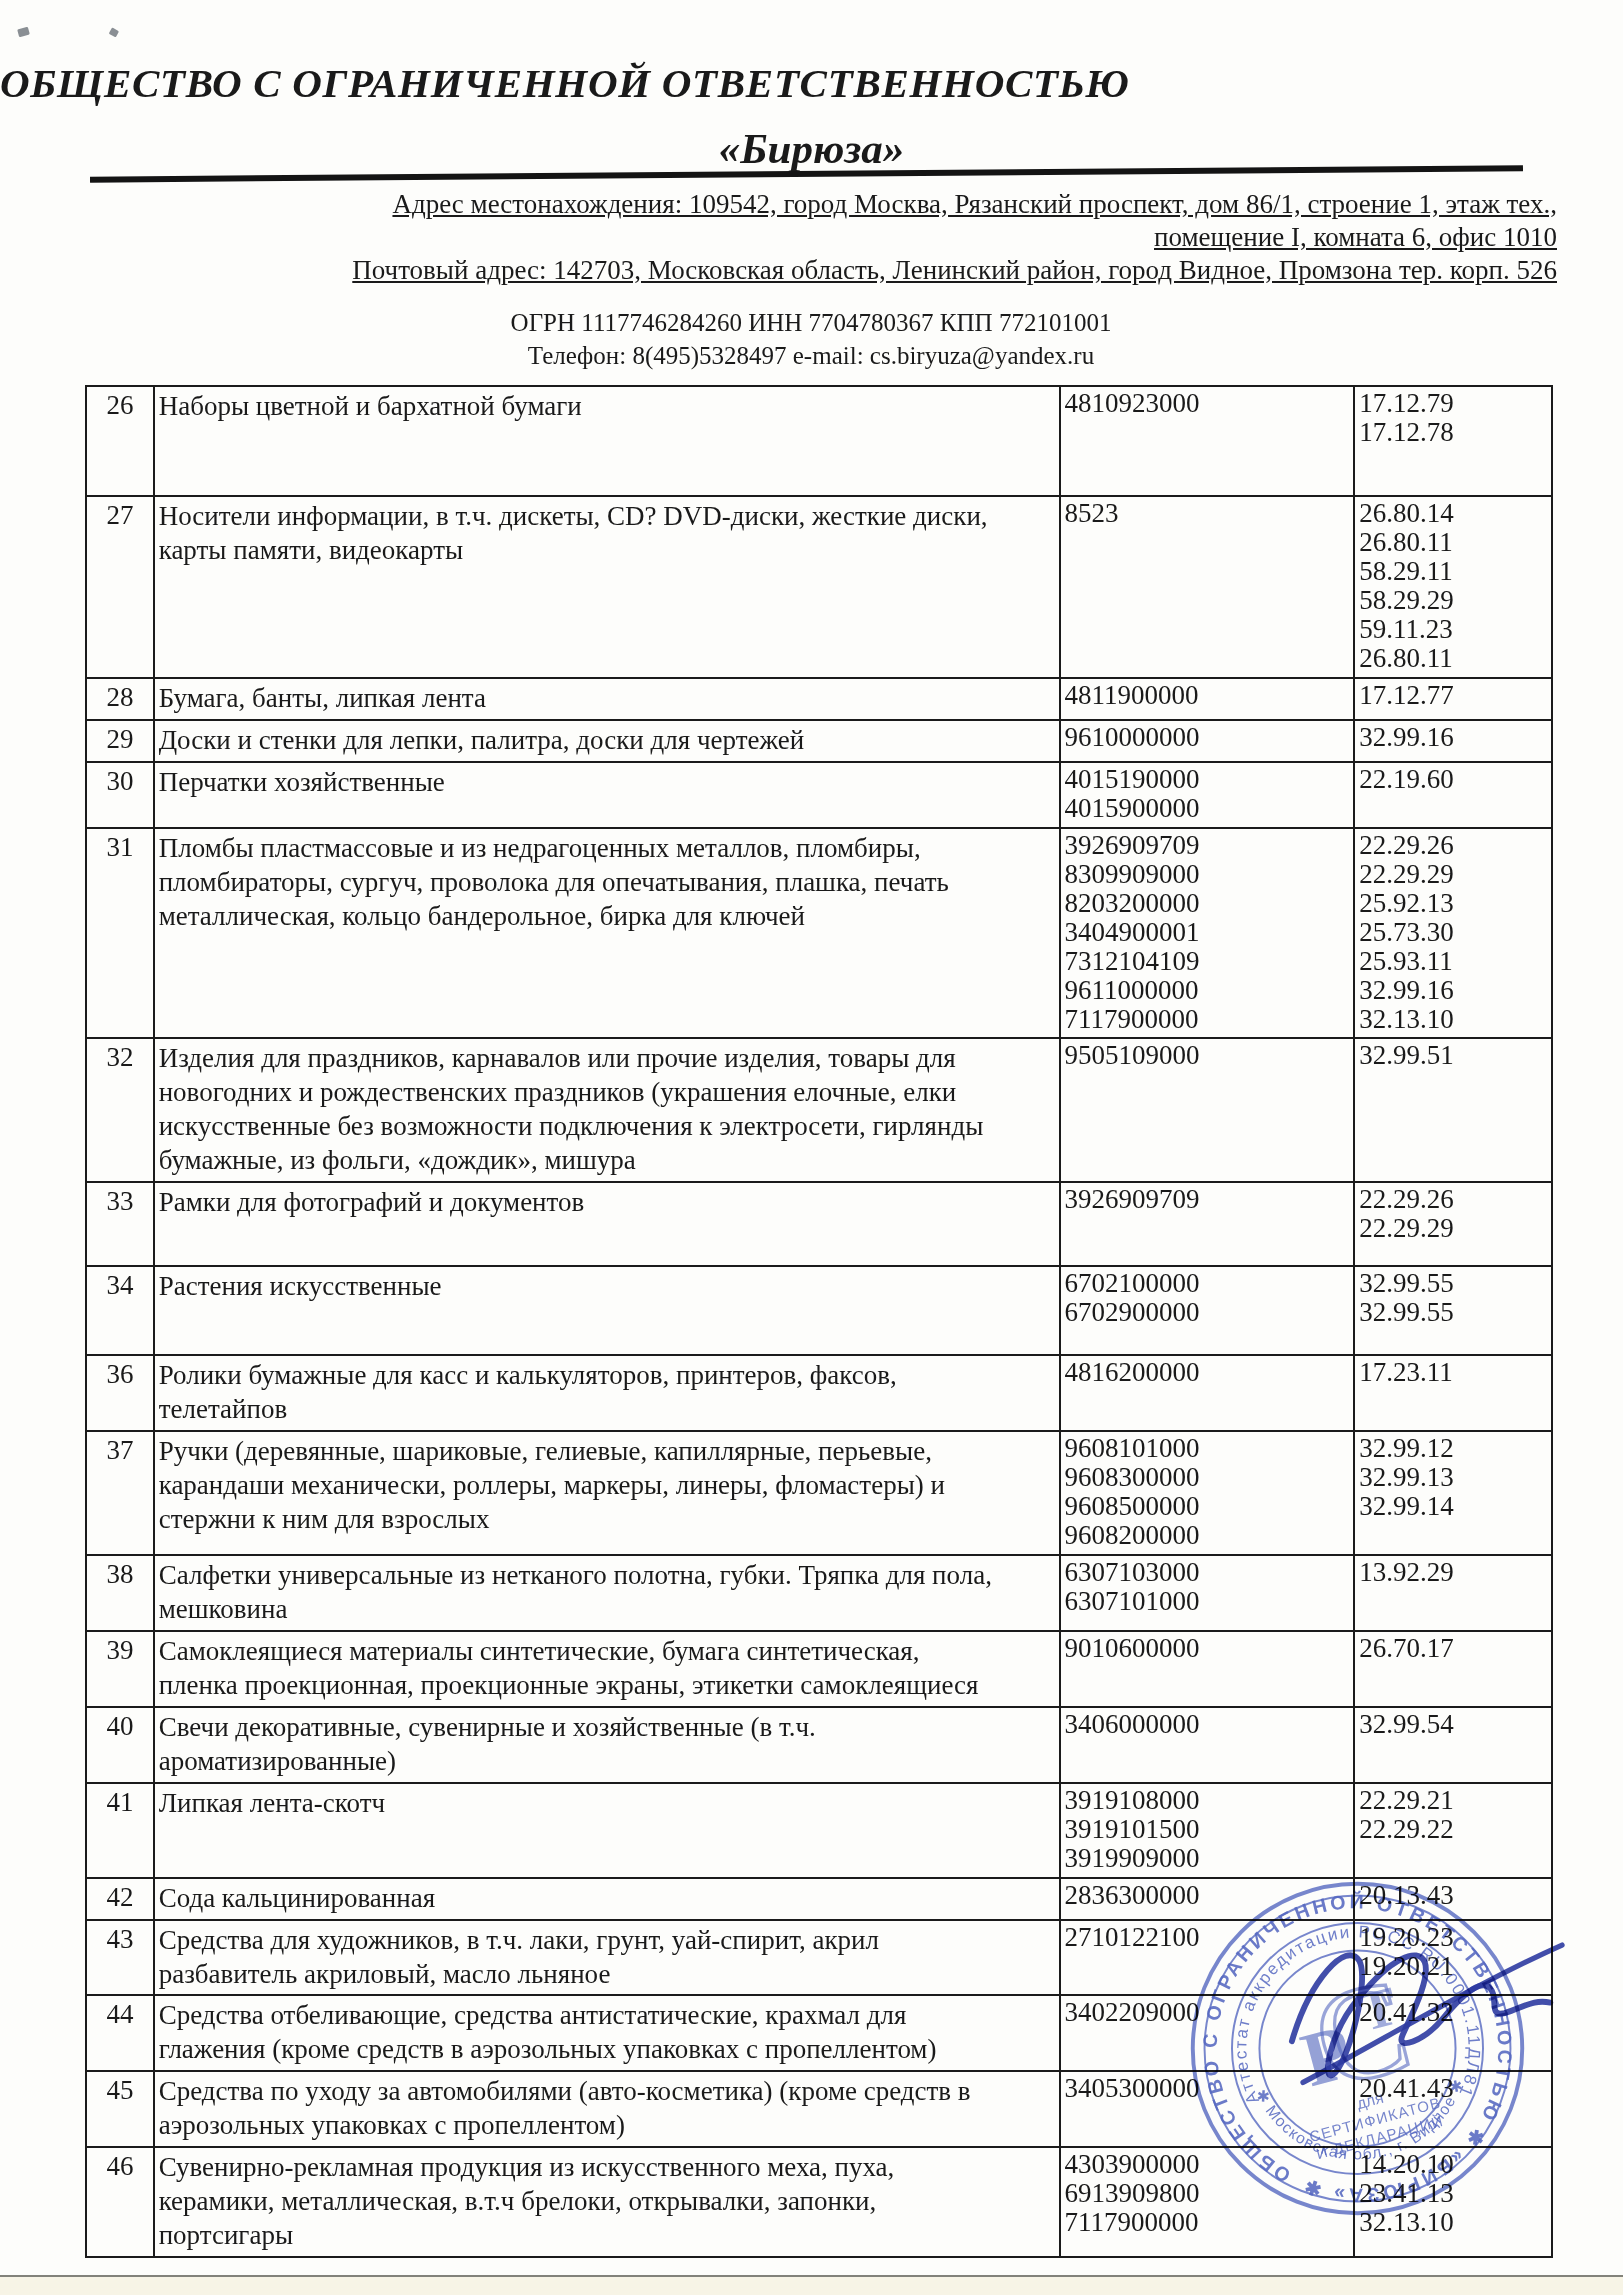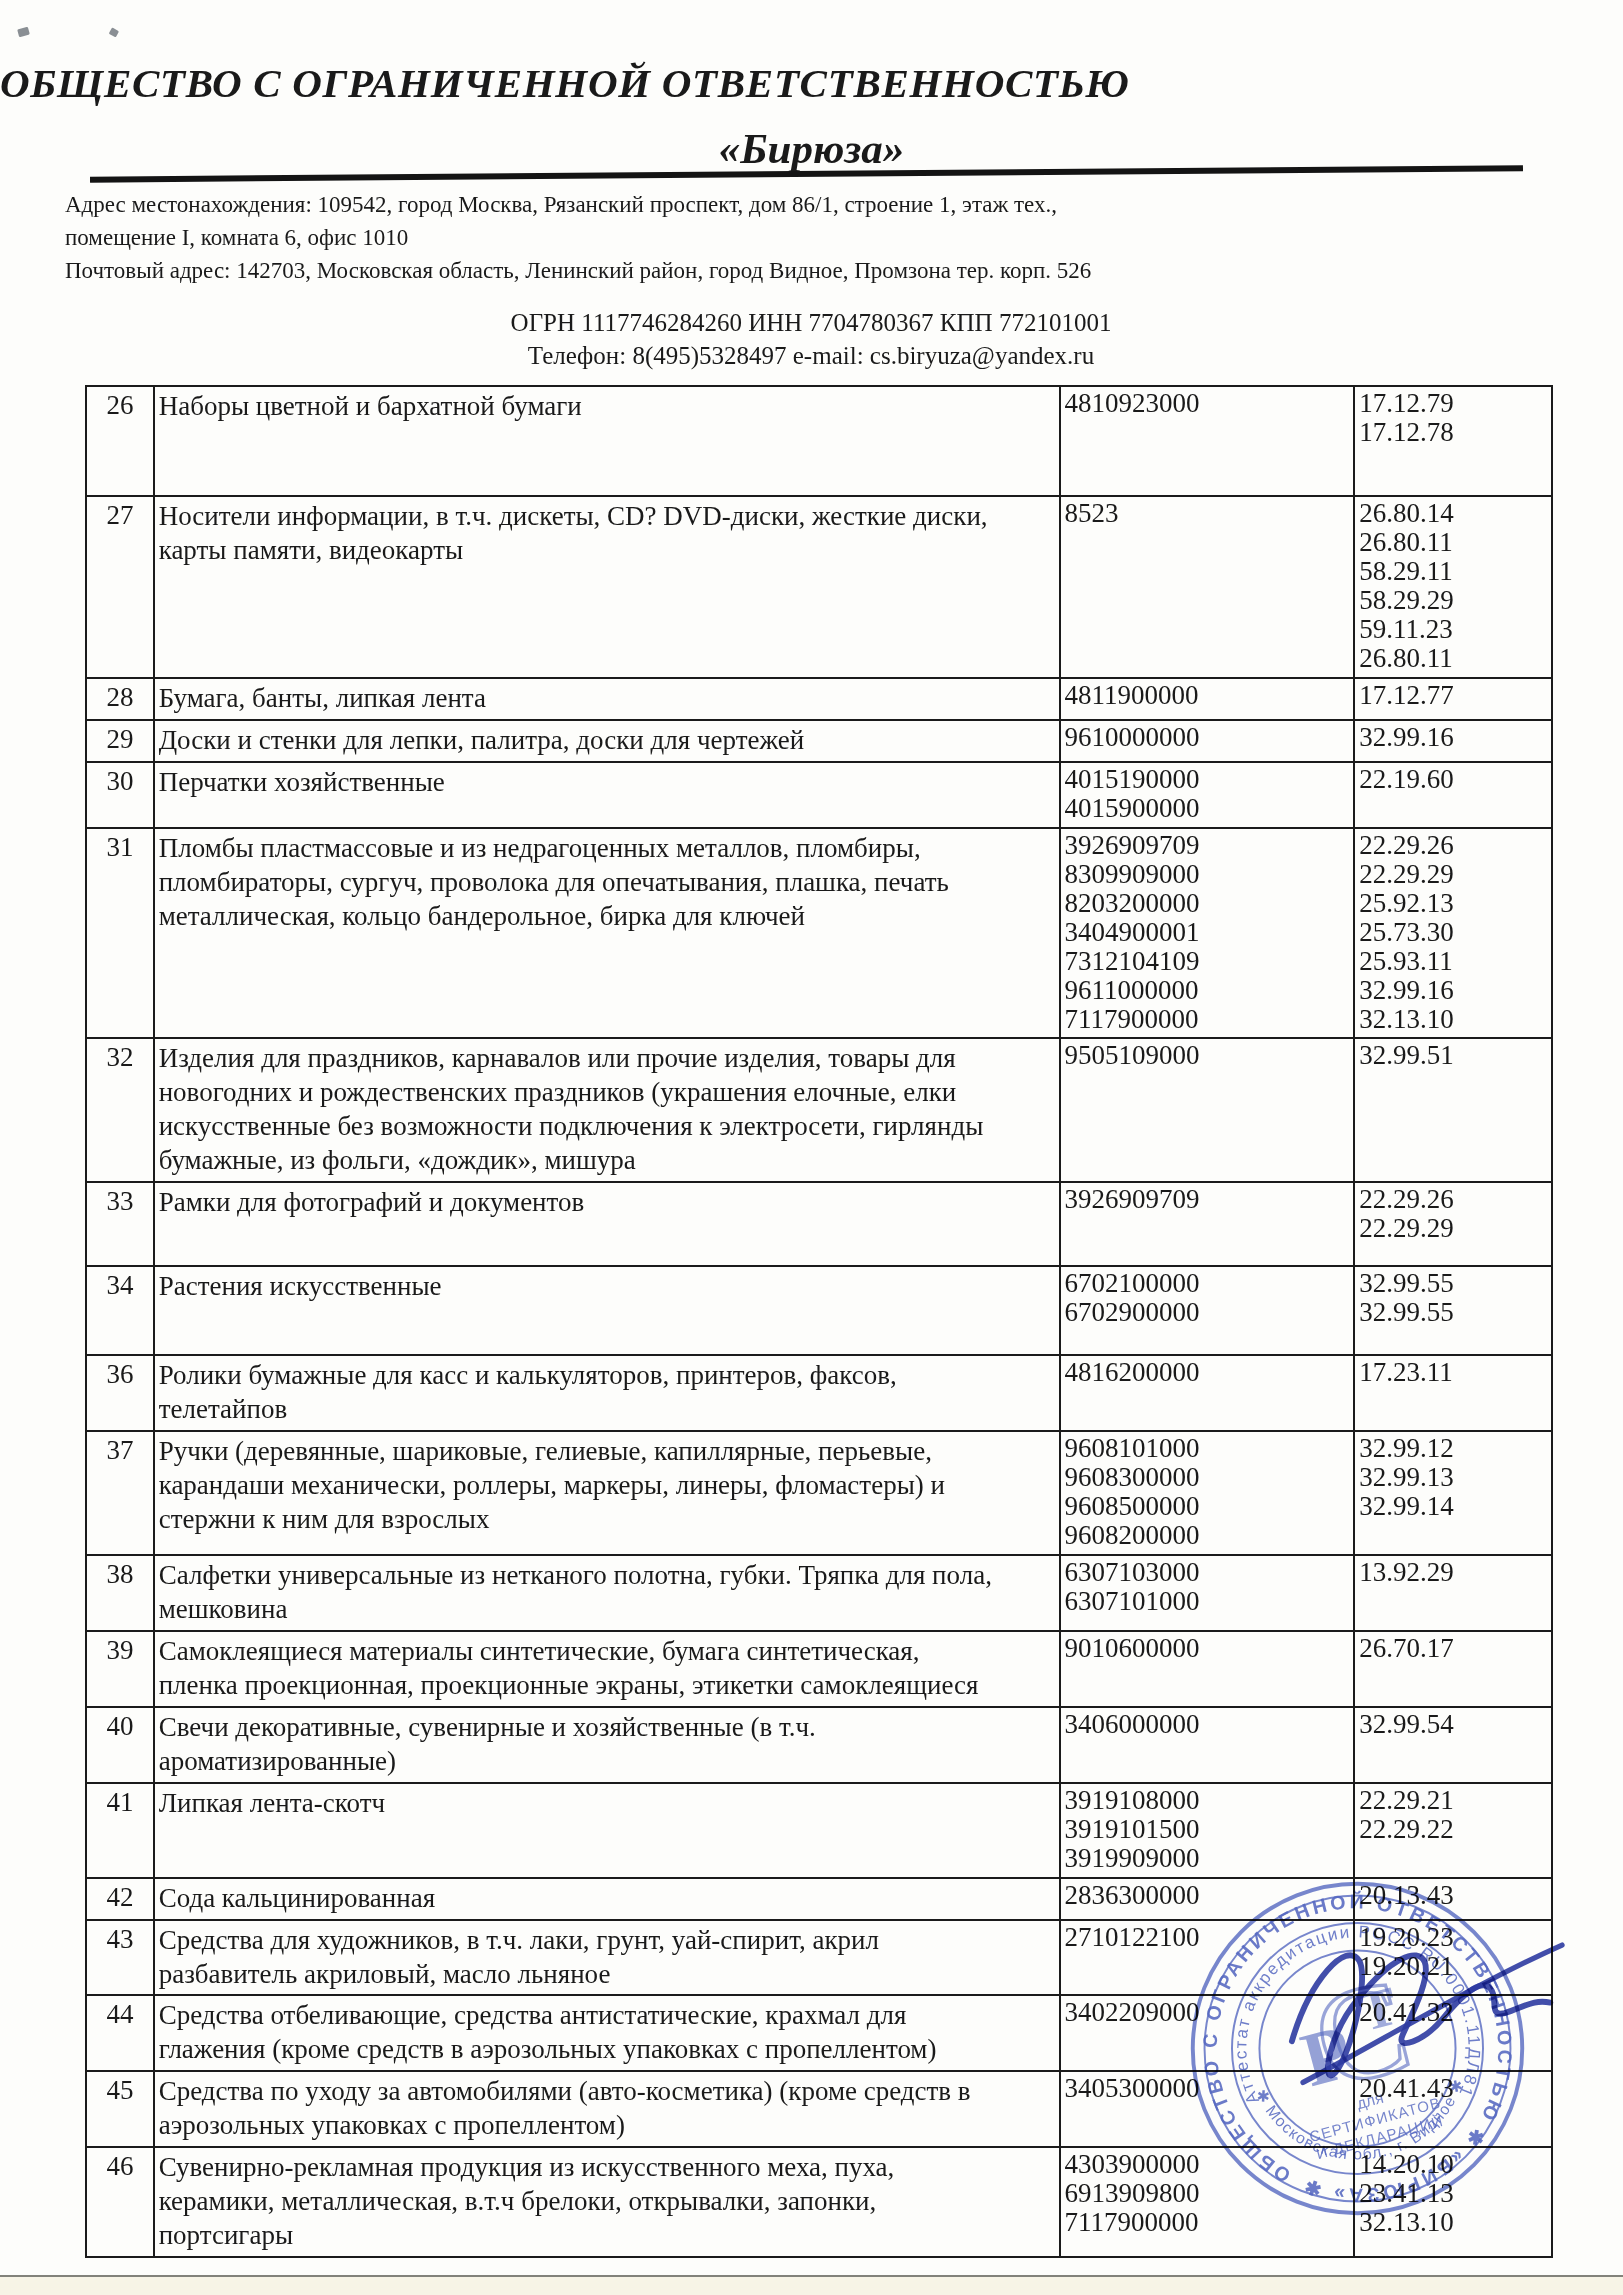--- a/index.html
+++ b/index.html
@@ -22,21 +22,21 @@
   .title2{
     position:absolute;left:0;top:124px;width:100%;
     text-align:center;font-size:43px;font-weight:bold;font-style:italic;
   }
   .title-rule{
     position:absolute;left:90px;top:171px;width:1433px;height:5.9px;
     background:#141414;transform:rotate(-0.45deg);
   }
   .addr{
     position:absolute;left:65px;top:188px;width:1492px;
-    text-align:left;font-size:23px;line-height:33px;
+    text-align:right;font-size:27px;line-height:33px;text-decoration:underline;
   }
   .reg{
     position:absolute;left:65px;top:306px;width:1492px;
     text-align:center;font-size:25px;line-height:33px;
   }
   table.goods{
     position:absolute;left:85px;top:385px;
     width:1426px;
     border-collapse:collapse;
     table-layout:fixed;

